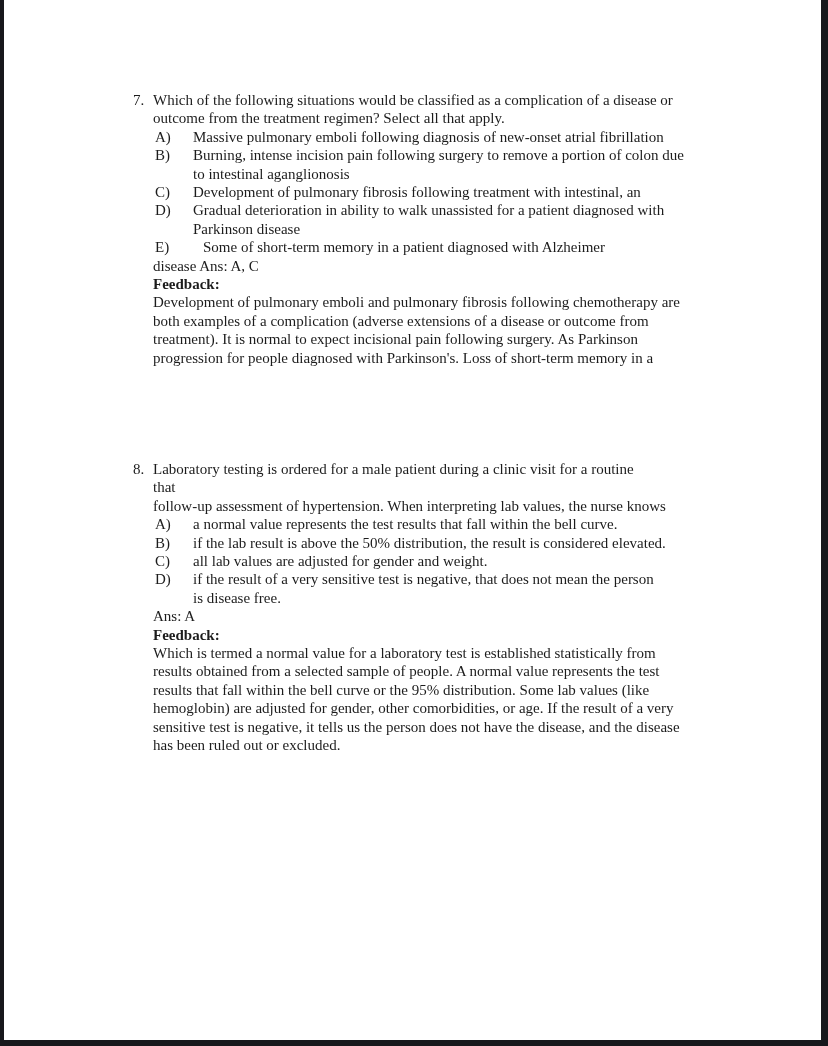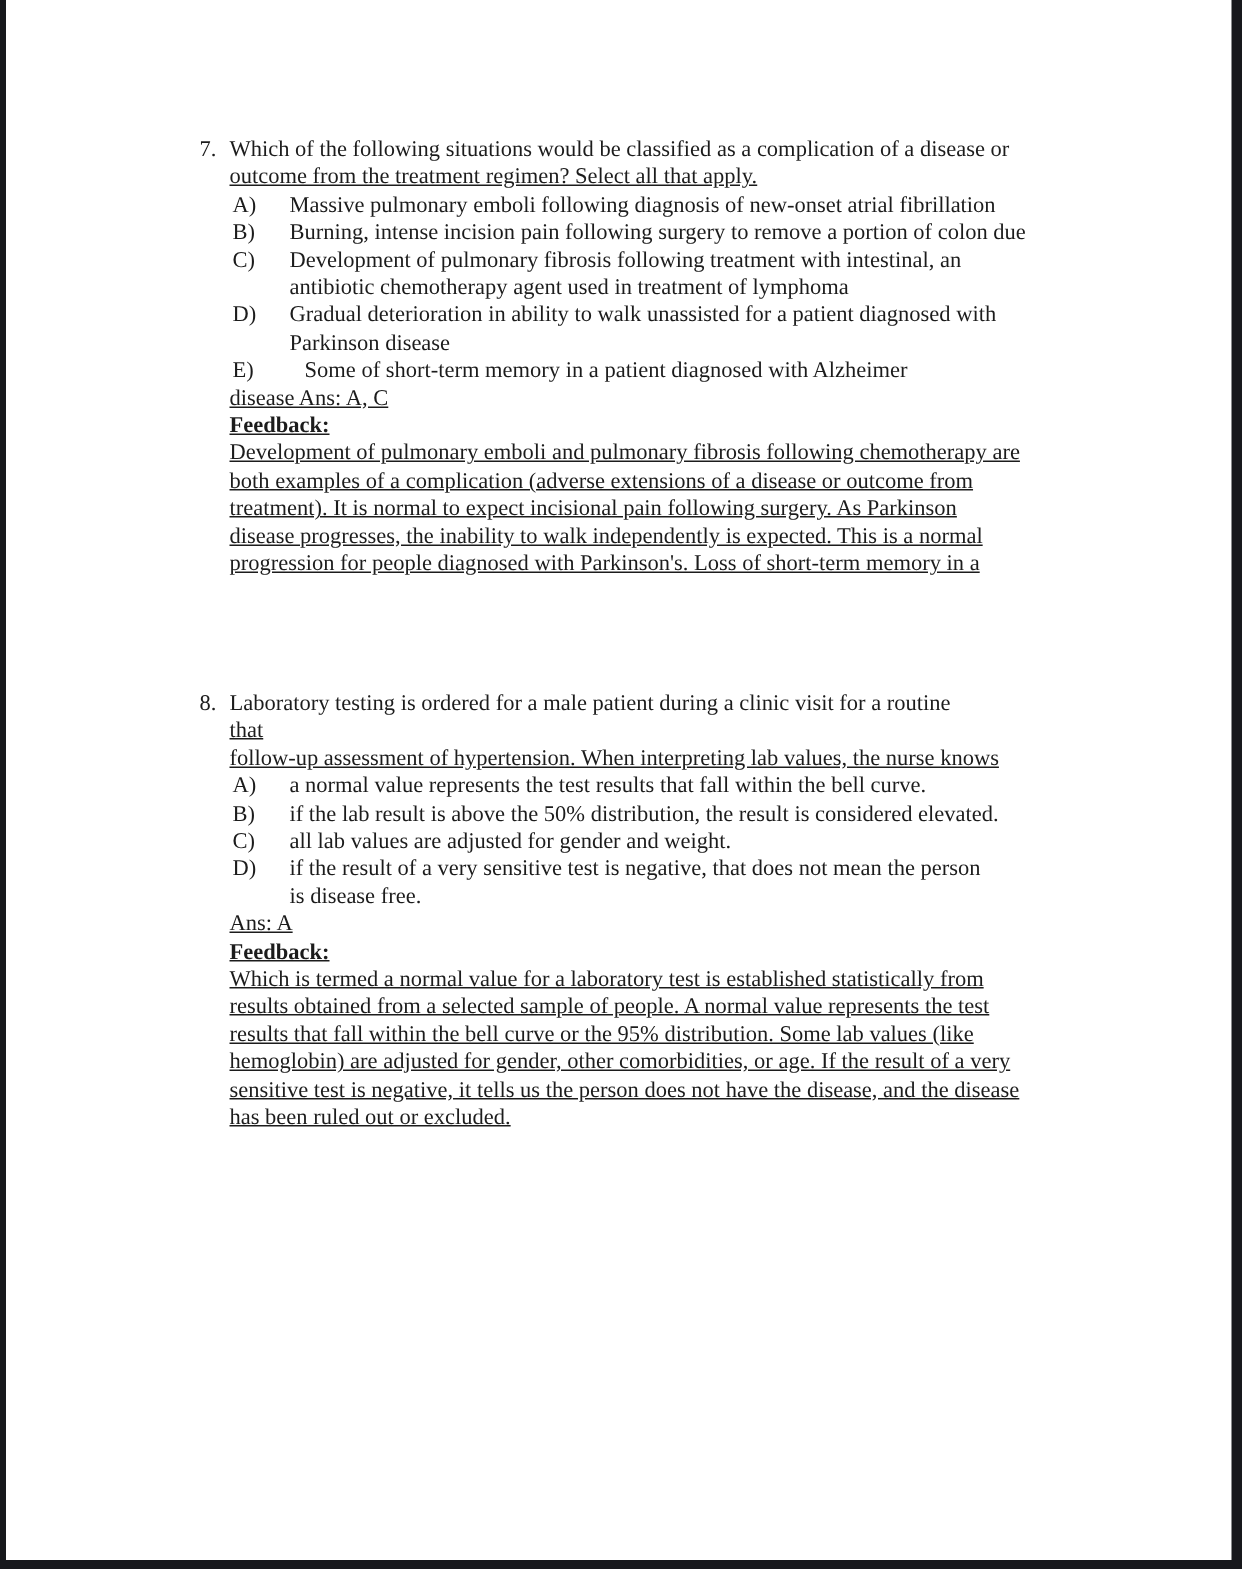--- a/index.html
+++ b/index.html
@@ -33,21 +33,21 @@
     position: absolute;
     left: 133px;
     width: 640px;
   }
   .q7 { top: 91px; }
   .q8 { top: 460px; }
 
   .line { white-space: nowrap; }
   .qrow { display: flex; }
   .qnum { width: 20px; flex: none; }
-  .indent1 { padding-left: 20px; text-decoration: underline; }     
+  .indent1 { padding-left: 20px; }     
   .optrow { display: flex; padding-left: 22px; }
   .opt-letter { width: 38px; flex: none; }
   .optcont { padding-left: 60px; }     
   .opt-e-text { padding-left: 10px; }  
   .bold { font-weight: bold; }
 </style>
 </head>
 <body>
 
 <div class="page">
@@ -61,44 +61,43 @@
 
     <div class="optrow">
       <span class="opt-letter">A)</span>
       <span class="line">Massive pulmonary emboli following diagnosis of new-onset atrial fibrillation</span>
     </div>
 
     <div class="optrow">
       <span class="opt-letter">B)</span>
       <span class="line">Burning, intense incision pain following surgery to remove a portion of colon due</span>
     </div>
+    <div class="line optcont">to intestinal aganglionosis</div>
 
     <div class="optrow">
       <span class="opt-letter">C)</span>
       <span class="line">Development of pulmonary fibrosis following treatment with intestinal, an</span>
     </div>
-    <div class="line optcont">antibiotic chemotherapy agent used in treatment of lymphoma</div>
 
     <div class="optrow">
       <span class="opt-letter">D)</span>
       <span class="line">Gradual deterioration in ability to walk unassisted for a patient diagnosed with</span>
     </div>
     <div class="line optcont">Parkinson disease</div>
 
     <div class="optrow">
       <span class="opt-letter">E)</span>
       <span class="line opt-e-text">Some of short-term memory in a patient diagnosed with Alzheimer</span>
     </div>
 
     <div class="line indent1">disease Ans: A, C</div>
     <div class="line indent1 bold">Feedback:</div>
     <div class="line indent1">Development of pulmonary emboli and pulmonary fibrosis following chemotherapy are</div>
     <div class="line indent1">both examples of a complication (adverse extensions of a disease or outcome from</div>
     <div class="line indent1">treatment). It is normal to expect incisional pain following surgery. As Parkinson</div>
-    <div class="line indent1">disease progresses, the inability to walk independently is expected. This is a normal</div>
     <div class="line indent1">progression for people diagnosed with Parkinson's. Loss of short-term memory in a</div>
   </section>
 
   <section class="question q8">
     <div class="qrow">
       <span class="qnum">8.</span>
       <span class="line">Laboratory testing is ordered for a male patient during a clinic visit for a routine</span>
     </div>
     <div class="line indent1">that</div>
     <div class="line indent1">follow-up assessment of hypertension. When interpreting lab values, the nurse knows</div>

